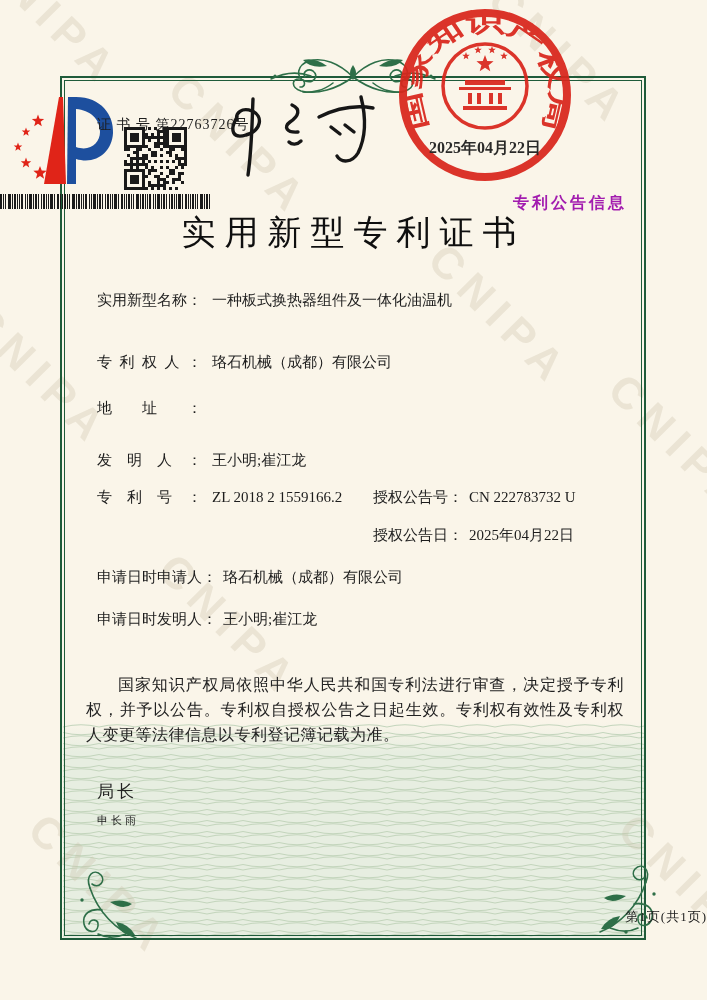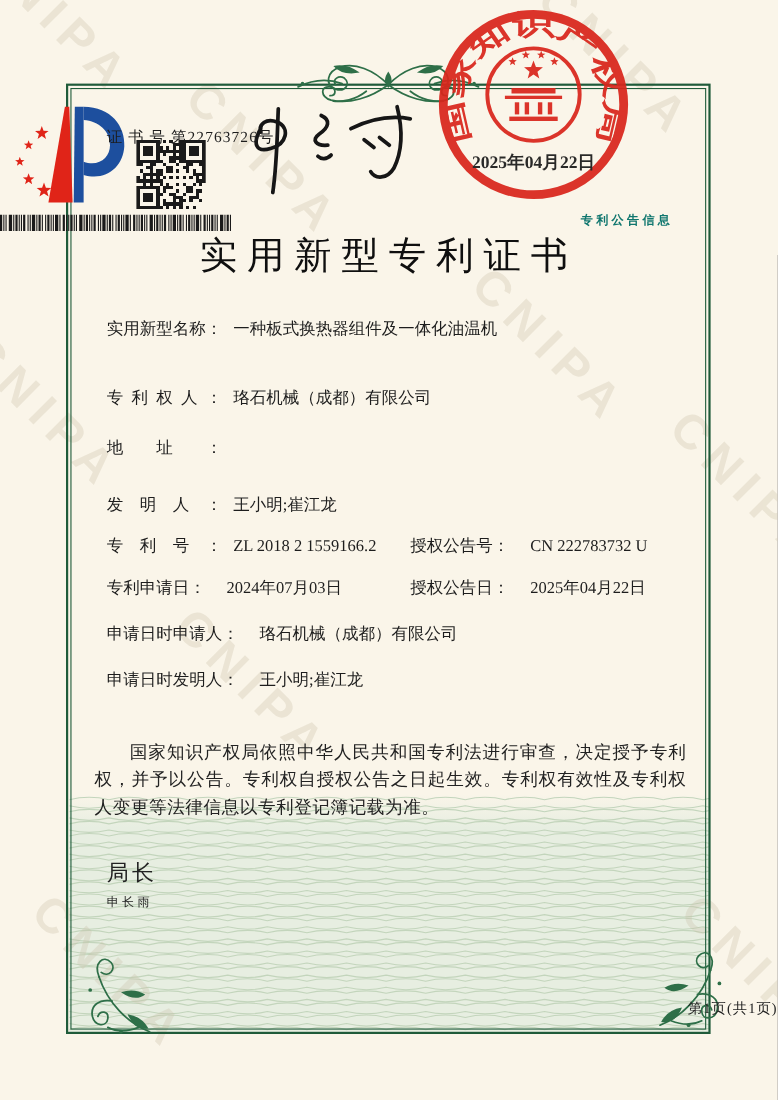--- a/index.html
+++ b/index.html
@@ -24,39 +24,39 @@
   .frame{position:absolute;left:60px;top:76px;width:586px;height:864px;border:2.5px solid var(--frame-green);z-index:3;pointer-events:none}
   .frame::after{content:"";position:absolute;inset:2px;border:1px solid var(--frame-green)}
   .orn{position:absolute;z-index:4;pointer-events:none}
 
   .content{position:absolute;inset:0;z-index:5}
   .content > div{position:absolute}
 
   .certno{left:97px;top:116px;font-size:14px;letter-spacing:1px;color:var(--ink)}
   .logo{left:296px;top:110px;width:120px;height:102px}
   .qr{left:538px;top:126px;width:63px;height:63px}
-  .qrlabel{left:508px;top:193px;width:124px;text-align:center;font-size:11px;font-weight:bold;
-           letter-spacing:3px;color:#0f766e}
+  .qrlabel{left:508px;top:193px;width:124px;text-align:center;font-size:16px;font-weight:bold;
+           letter-spacing:3px;color:#a21caf}
   .title{left:0;top:210px;width:707px;text-align:center;font-size:34px;font-weight:normal;
          letter-spacing:9px;color:#0f0f0f}
 
   .row{left:97px;width:525px;font-size:15px;color:var(--ink);display:flex;align-items:flex-end;line-height:25px}
   .lbl{display:inline-block;width:105px;text-align:justify;text-align-last:justify;flex:0 0 auto}
-  .lbl.wide{width:auto;text-align:left;text-align-last:left;margin-right:19px}
+  .lbl.wide{width:auto;text-align:left;text-align-last:left;margin-right:6px}
   .val{margin-left:10px}
   .col2{left:373px;width:250px}
   .r-name{top:288px}.r-patentee{top:350px}.r-address{top:396px}.r-address .val{width:440px}
   .r-inventor{top:448px}.r-pno{top:485px;width:270px}.r-pub{top:485px}
   .r-fdate{top:523px;width:270px}.r-gdate{top:523px}
   .r-app{top:565px}.r-inv2{top:607px}
 
   .statement{left:86px;top:672px;width:538px;font-size:16px;line-height:25px;color:#222;
              text-indent:2em;text-align:justify;letter-spacing:.5px}
 
-  .signtitle{left:97px;top:780px;font-family:"Liberation Sans",sans-serif;font-size:20px;letter-spacing:3px;color:#222}
+  .signtitle{left:97px;top:780px;font-family:"Liberation Sans",sans-serif;font-size:17px;letter-spacing:3px;color:#222}
   .signname{left:97px;top:813px;font-family:"Liberation Sans",sans-serif;font-size:11px;letter-spacing:3px;color:#222}
   .autograph{left:200px;top:742px;width:195px;height:105px}
 
   .seal{left:442px;top:712px;width:190px;height:190px;opacity:.93}
   .pagenum{left:0;top:908px;width:707px;text-align:right;font-size:13px;color:#222;letter-spacing:1px}
   .barcode{left:57px;top:947px;width:214px;height:15px}
 </style>
 </head>
 <body>
 
@@ -331,24 +331,20 @@
       <span class="val">王小明;崔江龙</span>
     </div>
     <div class="row r-pno">
       <span class="lbl">专利号：</span>
       <span class="val">ZL 2018 2 1559166.2</span>
     </div>
     <div class="row col2 r-pub">
       <span class="lbl wide">授权公告号：</span>
       <span>CN 222783732 U</span>
     </div>
-    <div class="row r-fdate">
-      <span class="lbl wide">专利申请日：</span>
-      <span>2024年07月03日</span>
-    </div>
     <div class="row col2 r-gdate">
       <span class="lbl wide">授权公告日：</span>
       <span>2025年04月22日</span>
     </div>
     <div class="row r-app">
       <span class="lbl wide">申请日时申请人：</span>
       <span>珞石机械（成都）有限公司</span>
     </div>
     <div class="row r-inv2">
       <span class="lbl wide">申请日时发明人：</span>

